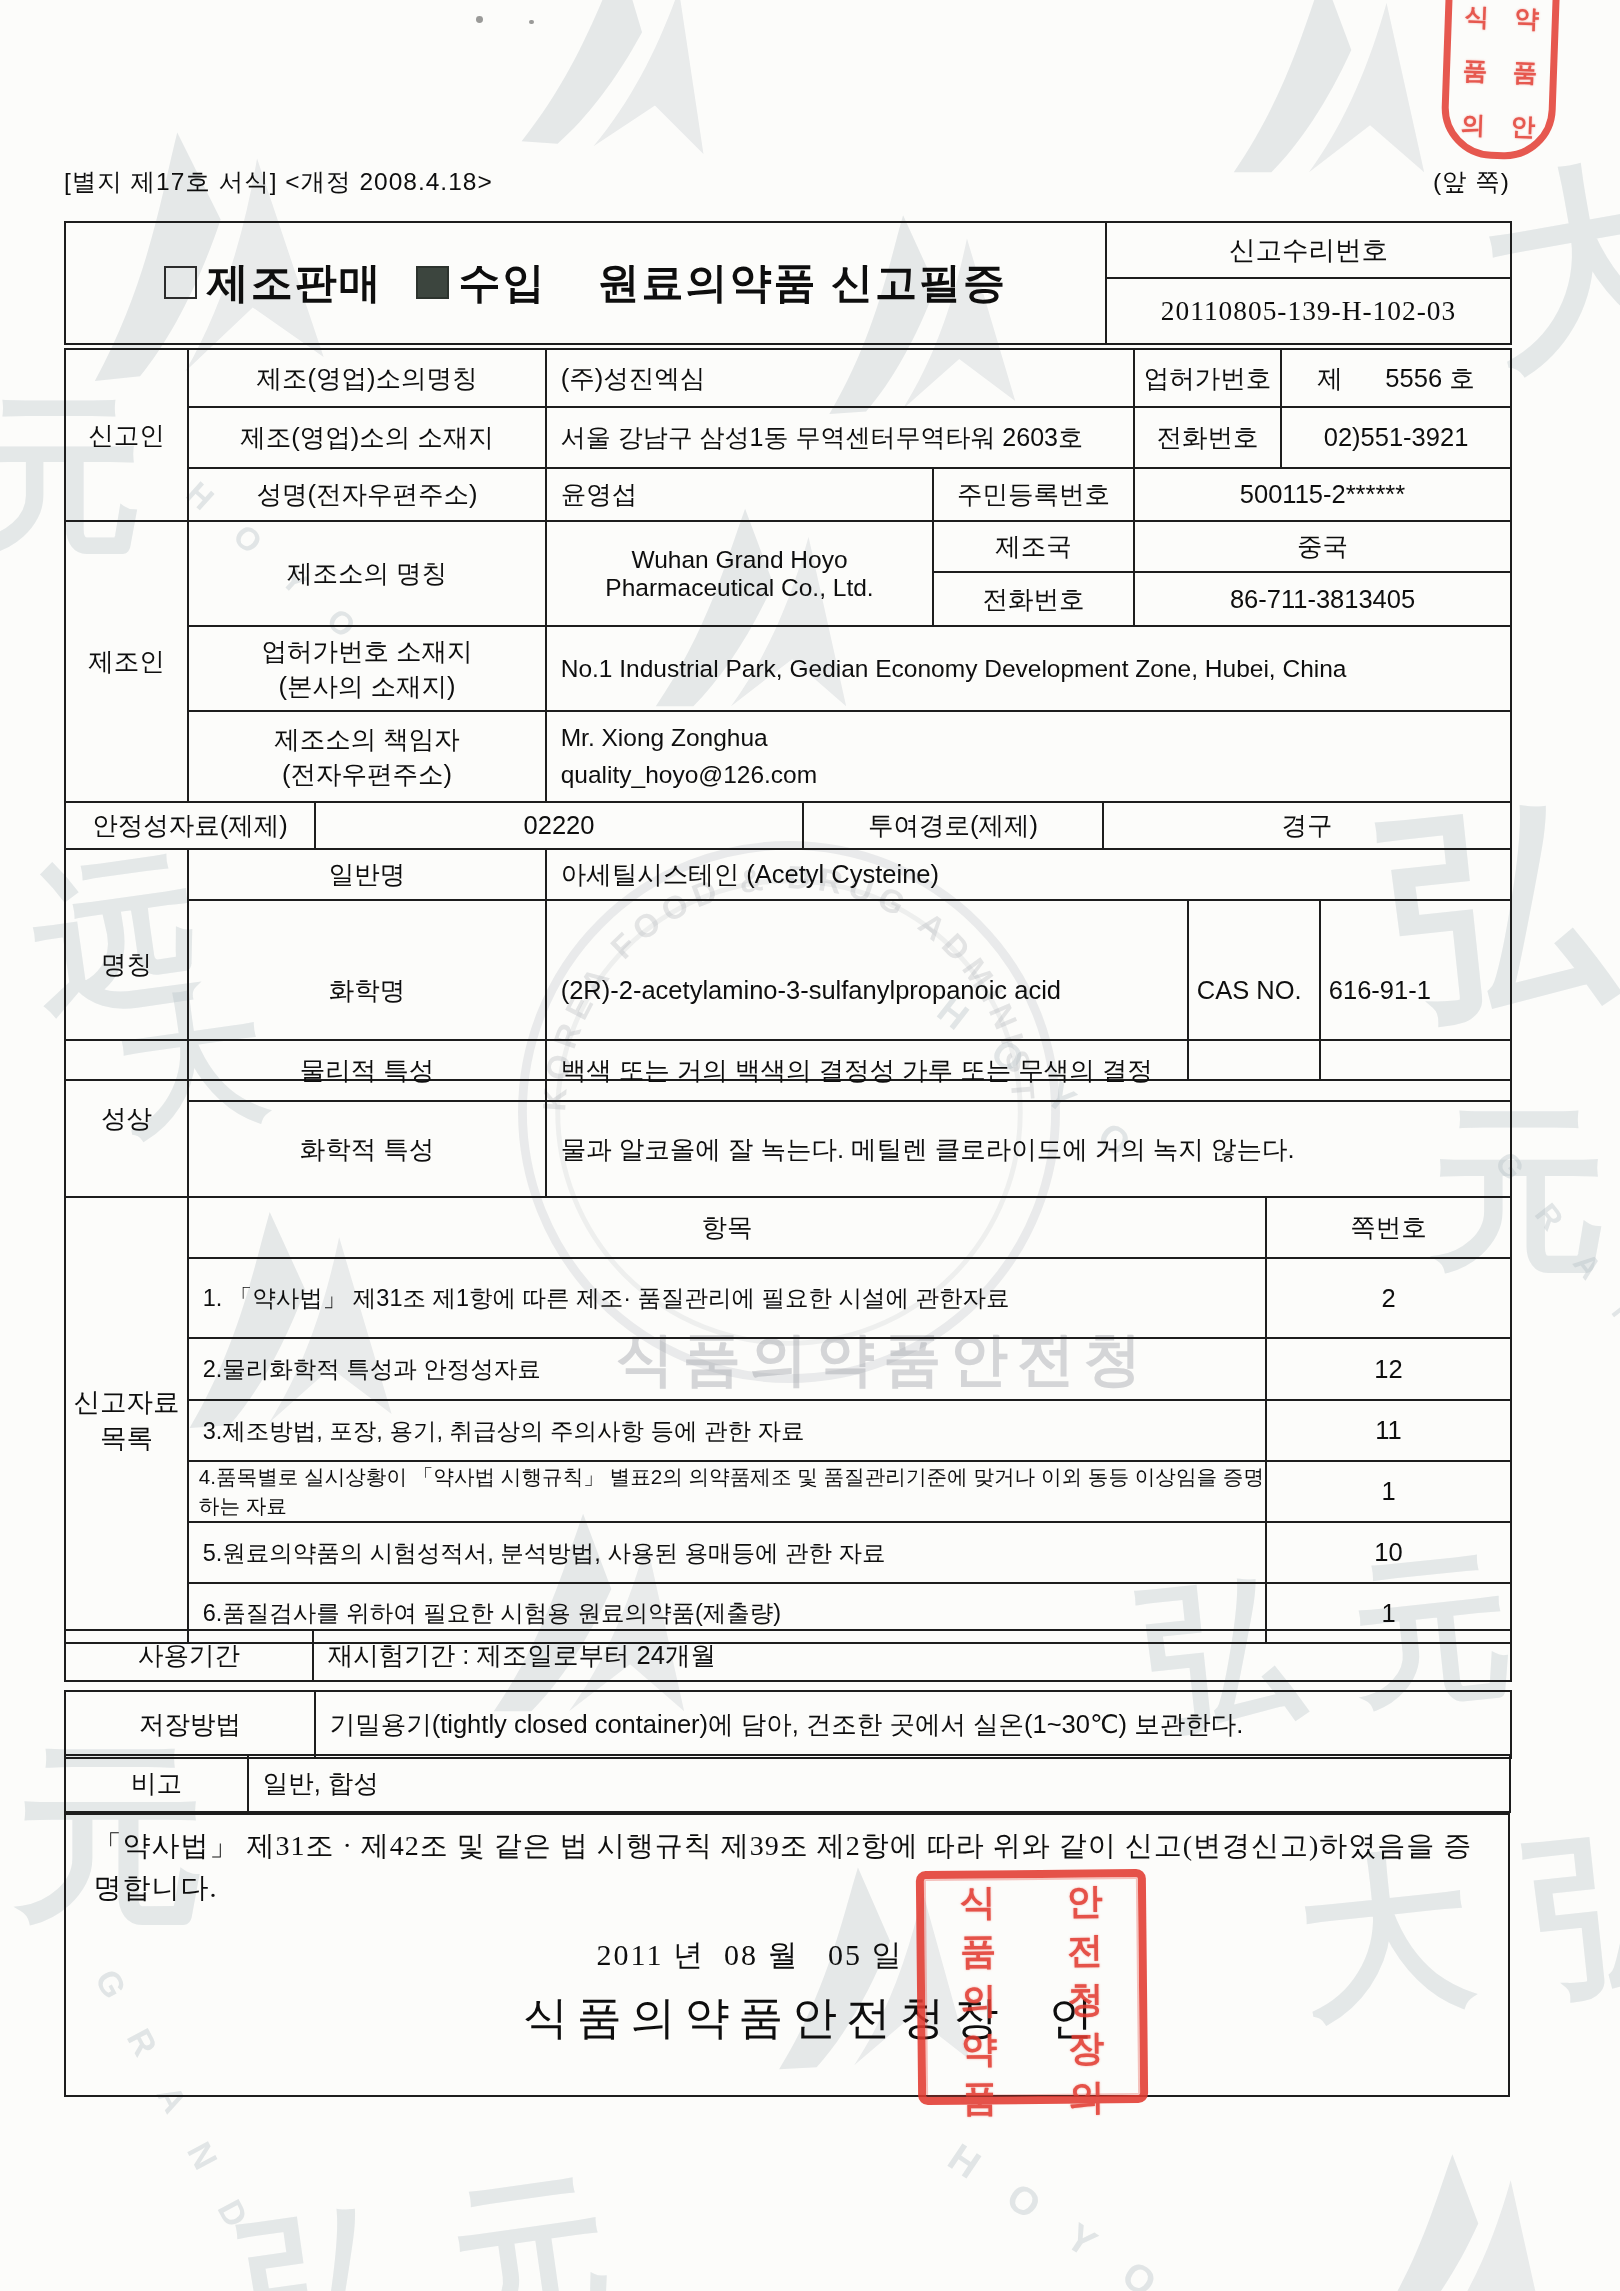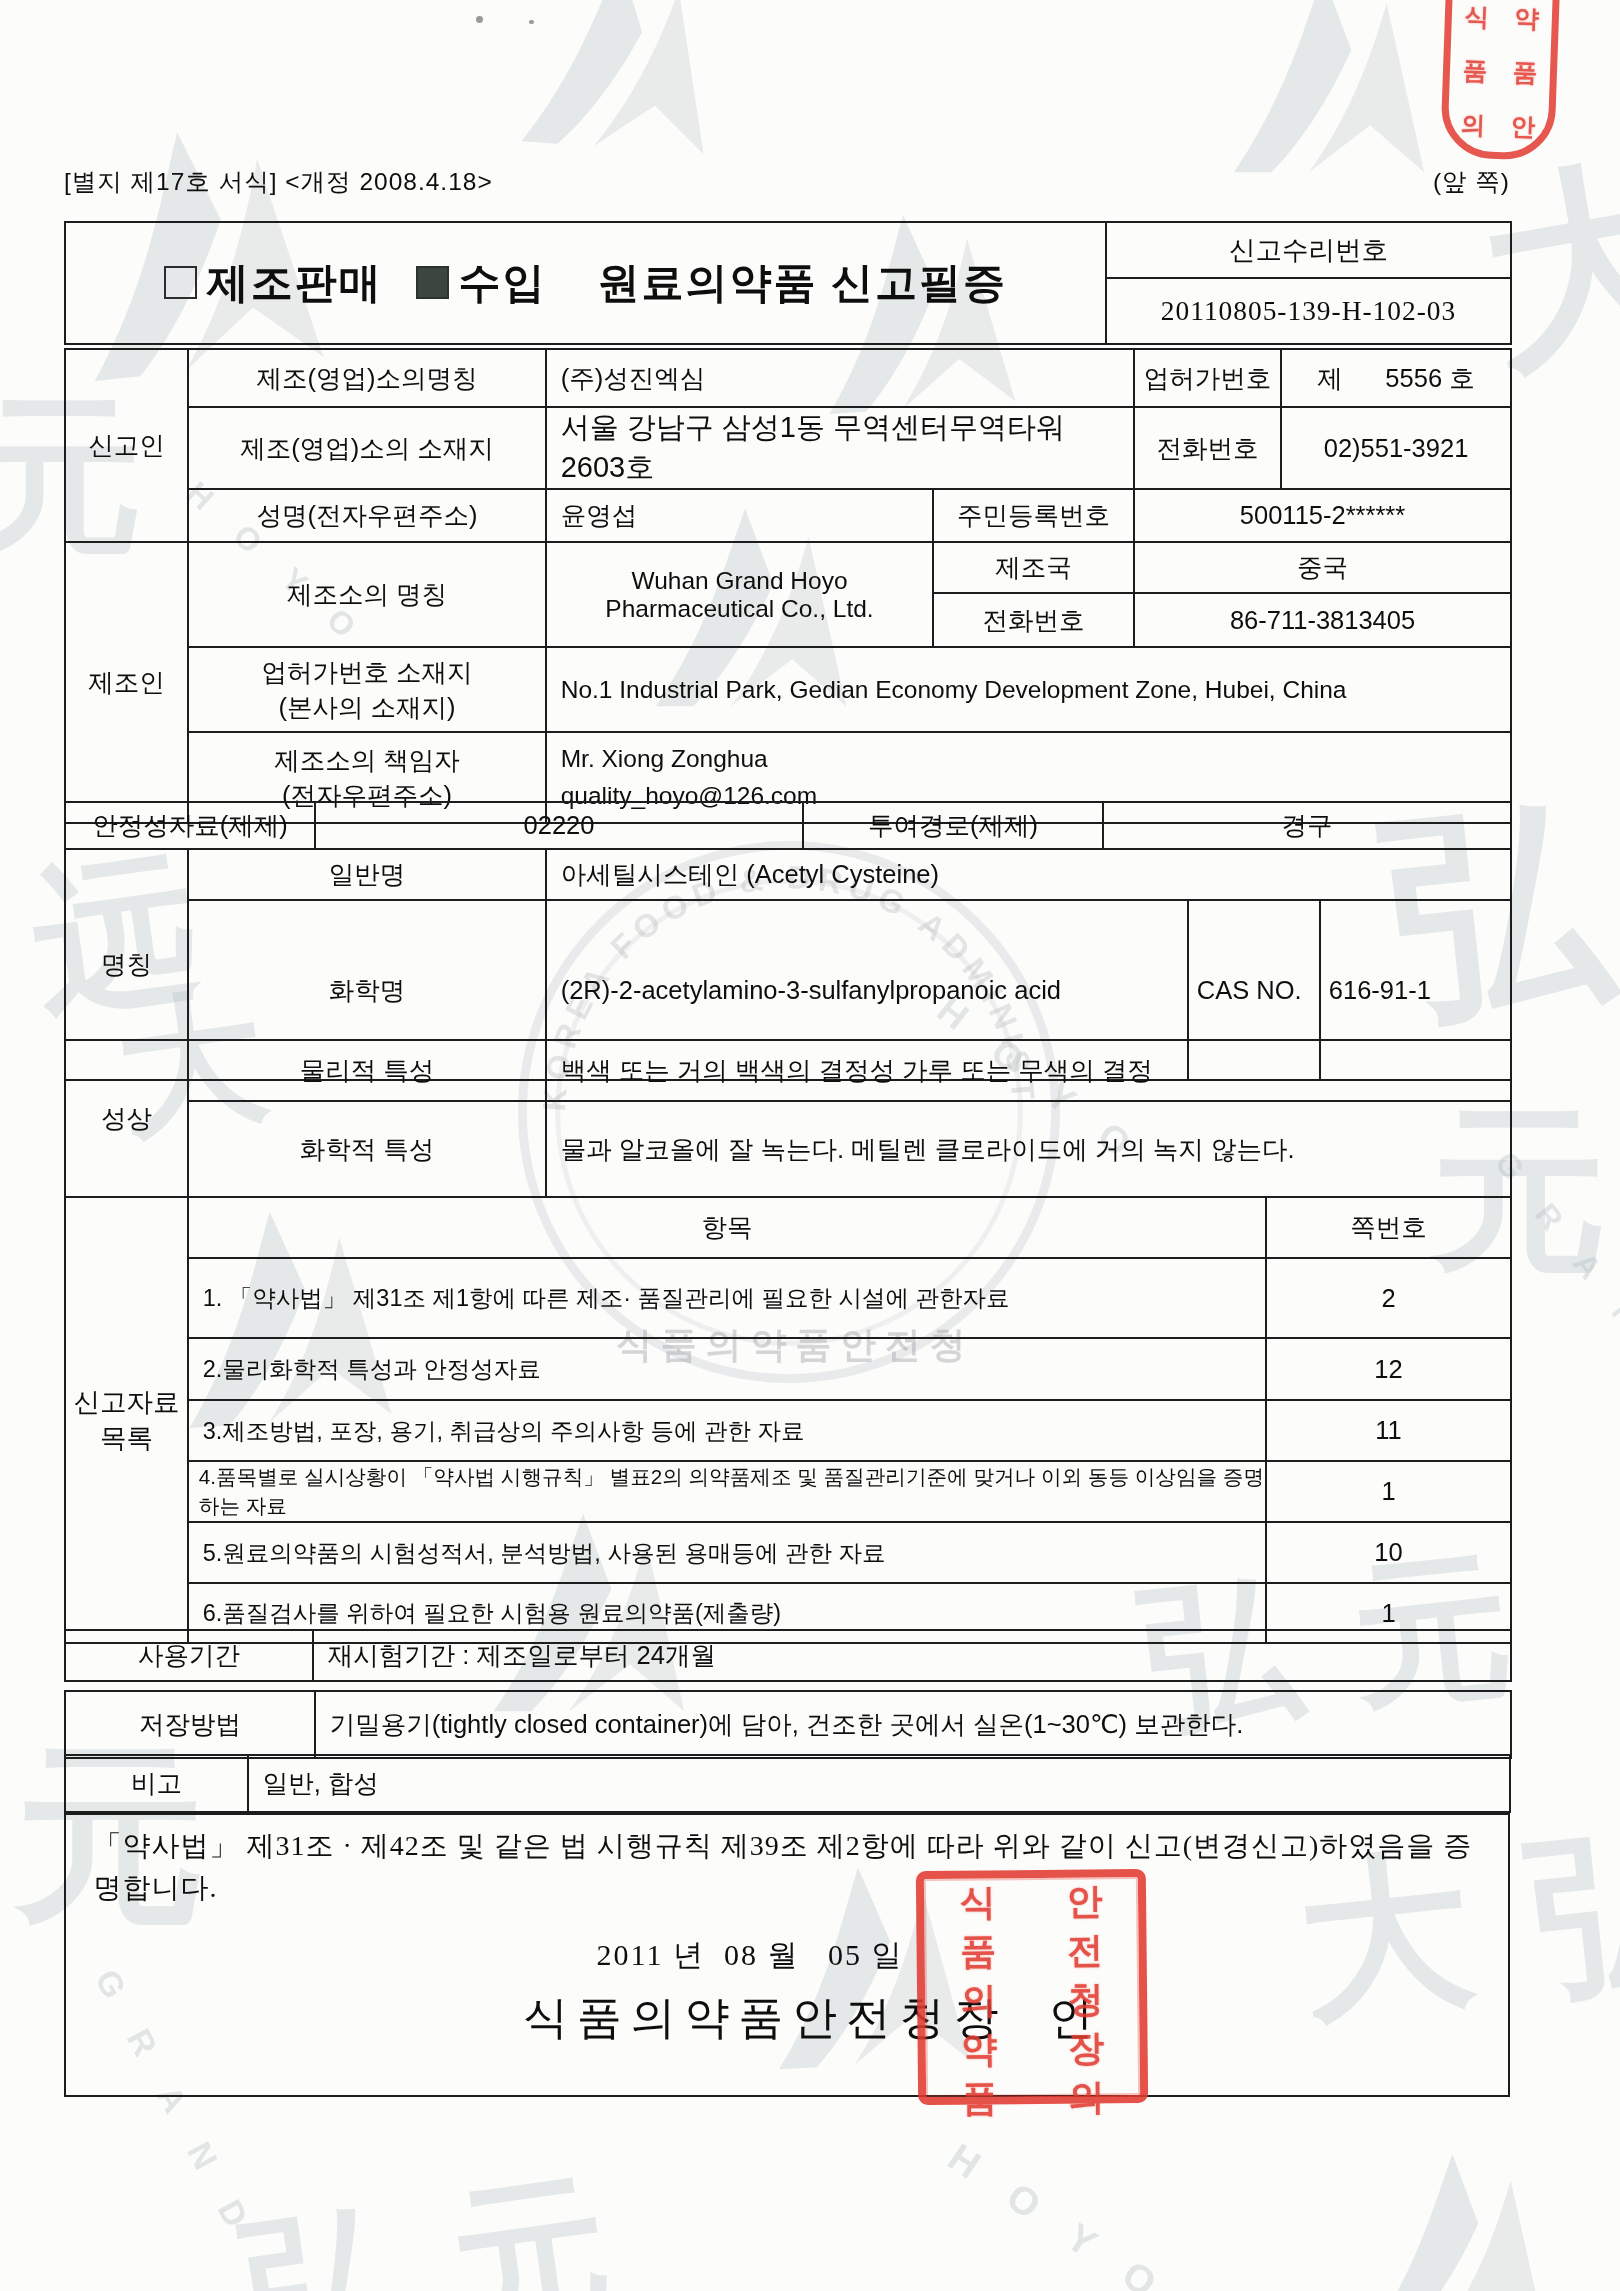--- a/index.html
+++ b/index.html
@@ -14,21 +14,21 @@
   #seal-layer{z-index:5;pointer-events:none;}
 
   
   .wm-cn{position:absolute;font-weight:bold;color:rgba(173,184,191,0.30);
     font-family:"DejaVu Sans",sans-serif;white-space:pre;line-height:1;}
   .wm-en{position:absolute;font-weight:bold;color:rgba(173,184,191,0.34);
     letter-spacing:15.7px;white-space:pre;line-height:1;}
   .wm-logo{position:absolute;}
   .wm-logo svg{display:block;}
   #ring-emblem{position:absolute;left:495px;top:818px;}
-  #wm-center-text{position:absolute;left:616px;top:1321px;font-size:36px;font-weight:bold;
+  #wm-center-text{position:absolute;left:616px;top:1321px;font-size:58px;font-weight:bold;
     letter-spacing:8.8px;color:rgba(158,160,166,0.42);}
   .speck{position:absolute;background:#9a9a98;border-radius:50%;}
 
   
   #header-line{position:absolute;left:64px;top:165px;width:1446px;display:flex;
     justify-content:space-between;font-size:24.5px;letter-spacing:1px;}
 
   
   table{border-collapse:collapse;table-layout:fixed;position:absolute;left:64px;}
   td{border:2px solid #1d1d1d;font-size:25.5px;overflow:hidden;padding:0;vertical-align:middle;}
@@ -211,21 +211,21 @@
     <tbody>
         <tr style="height:58px">
       <td class="lab" rowspan="3">신고인</td>
       <td class="lab">제조(영업)소의명칭</td>
       <td class="val" colspan="2">(주)성진엑심</td>
       <td class="lab">업허가번호</td>
       <td class="ctr prespace">제      5556 호</td>
     </tr>
     <tr style="height:61px">
       <td class="lab">제조(영업)소의 소재지</td>
-      <td class="val" colspan="2" style="font-size:29px">서울 강남구 삼성1동 무역센터무역타워 2603호</td>
+      <td class="val" colspan="2" style="font-size:25px">서울 강남구 삼성1동 무역센터무역타워 2603호</td>
       <td class="lab">전화번호</td>
       <td class="ctr">02)551-3921</td>
     </tr>
     <tr style="height:53px">
       <td class="lab">성명(전자우편주소)</td>
       <td class="val">윤영섭</td>
       <td class="lab">주민등록번호</td>
       <td class="ctr" colspan="2">500115-2******</td>
     </tr>
     <tr style="height:51px">

